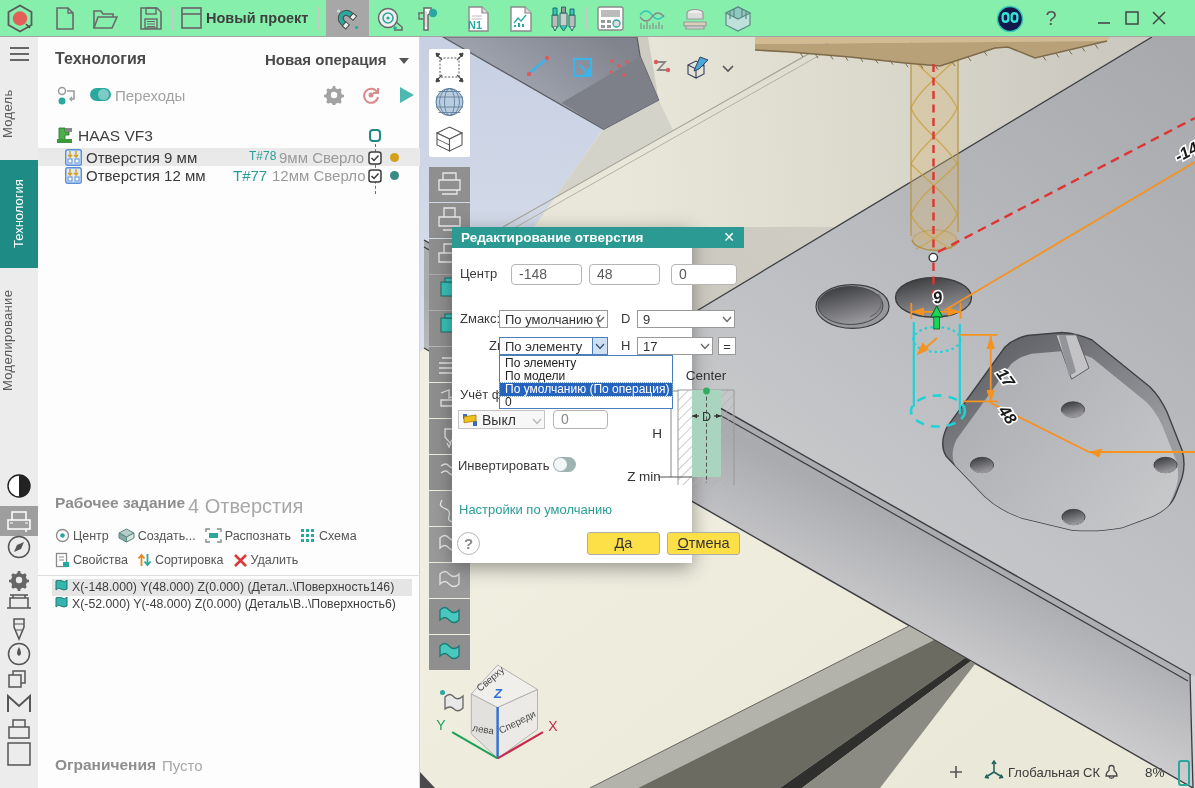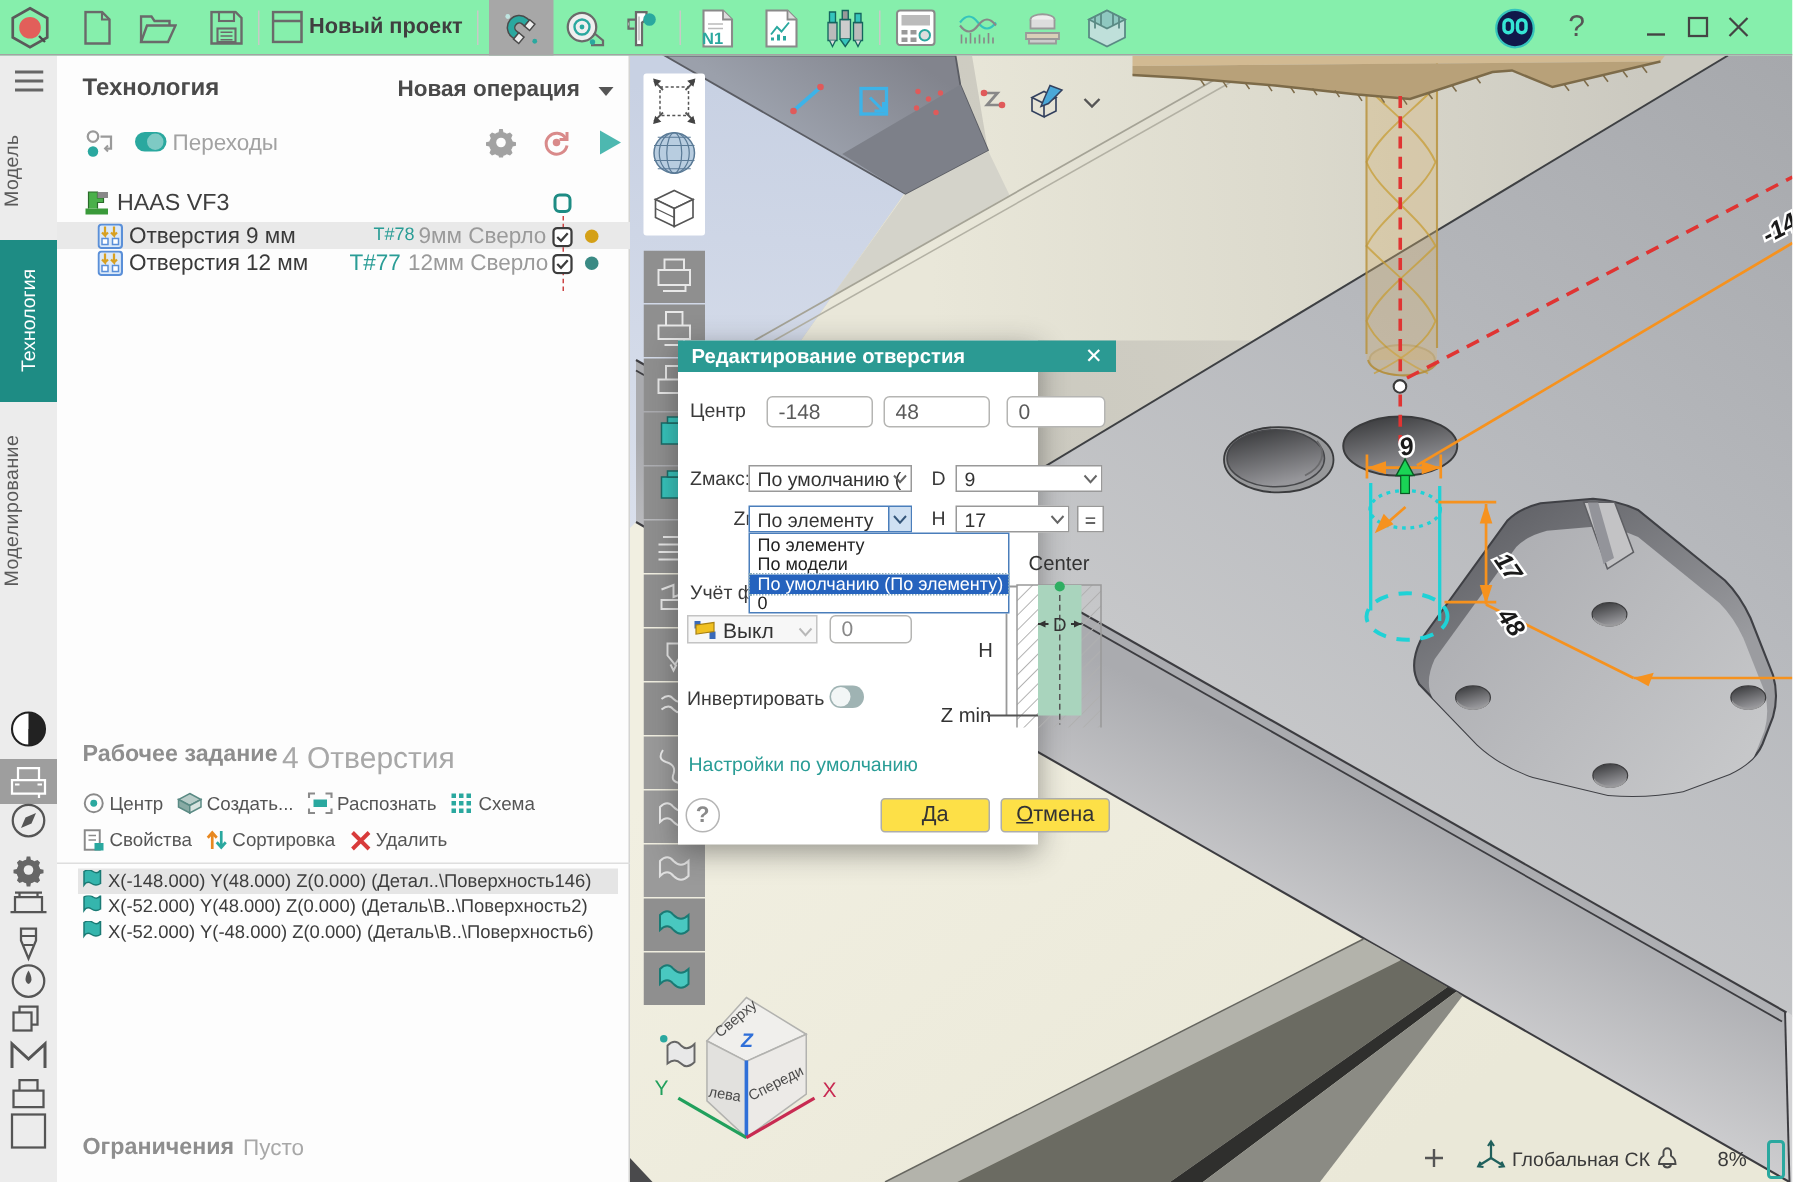--- a/index.html
+++ b/index.html
@@ -656,23 +656,20 @@
       <span>Удалить</span>
     </div>
     <div class="abs" style="left:0; top:538px; width:382px; height:1px; background:#dedede;"></div>
     <div class="abs" style="left:14px; top:542px; width:360px; height:17px; background:#e5e5e5;"></div>
     <div id="wlist" class="abs" style="left:17px; top:542px; font-size:12.3px; color:#3d3d3d; line-height:17.2px; white-space:nowrap;">
       <div><svg width="13" height="12" viewBox="0 0 13 12" style="vertical-align:-1px; margin-right:4px;">
             <path d="M 1,1 q 3,-2 6,0 q 3,2 5,-1 l 0,9 q -3,2 -6,0 q -3,-2 -5,1 z" fill="#35b5ad" stroke="#1a7a74" stroke-width="1"></path>
           </svg>X(-148.000) Y(48.000) Z(0.000) (Детал..\Поверхность146)</div>
       <div><svg width="13" height="12" viewBox="0 0 13 12" style="vertical-align:-1px; margin-right:4px;">
             <path d="M 1,1 q 3,-2 6,0 q 3,2 5,-1 l 0,9 q -3,2 -6,0 q -3,-2 -5,1 z" fill="#35b5ad" stroke="#1a7a74" stroke-width="1"></path>
-          </svg>X(-52.000) Y(48.000) Z(0.000) (Деталь\В..\Поверхность2)</div>
-      <div><svg width="13" height="12" viewBox="0 0 13 12" style="vertical-align:-1px; margin-right:4px;">
-            <path d="M 1,1 q 3,-2 6,0 q 3,2 5,-1 l 0,9 q -3,2 -6,0 q -3,-2 -5,1 z" fill="#35b5ad" stroke="#1a7a74" stroke-width="1"></path>
           </svg>X(-52.000) Y(-48.000) Z(0.000) (Деталь\В..\Поверхность6)</div>
     </div>
     <div class="abs" style="left:17px; top:719px; font-size:15.5px; font-weight:bold; color:#8e8e8e;">Ограничения</div>
     <div class="abs" style="left:124px; top:720px; font-size:15px; color:#a8a8a8;">Пусто</div>
   </div>
 
   <div id="dlg">
     <div id="dlgtitle">Редактирование отверстия<span style="position:absolute; right:9px; top:0; font-weight:normal; font-size:14px;">✕</span></div>
     <div class="dlbl" style="left:8px; top:39px;">Центр</div>
     <div class="inp" style="left:59px; top:37px; width:71px;">-148</div>
@@ -695,21 +692,21 @@
     <div class="dlbl" style="left:169px; top:111px;">H</div>
     <div class="cmb" style="left:185px; top:110px; width:76px;">17<svg class="chv" width="10" height="10" viewBox="0 0 10 10">
           <path d="M 1,3 L 5,7.5 L 9,3" fill="none" stroke="#666" stroke-width="1.3"></path>
         </svg></div>
     <div class="cmb" style="left:266px; top:110px; width:18px; text-align:center; padding-left:0;">=</div>
     <div class="dlbl" style="left:8px; top:160px;">Учёт фасок</div>
 
     <div class="abs" style="left:47px; top:128px; width:174px; height:54px; background:#fff; border:1px solid #4a7ebb; z-index:5; font-size:12px; color:#222; line-height:13.4px;">
       <div style="padding-left:5px; padding-top:1px; height:14px;">По элементу</div>
       <div style="padding-left:5px; height:13px;">По модели</div>
-      <div style="padding-left:5px; height:13px; background:#2563be; color:#fff; outline:1px dotted #8ab; width:100%;">По умолчанию (По элементу)</div>
+      <div style="padding-left:5px; height:13px; background:#2563be; color:#fff; outline:1px dotted #8ab; width:100%;">По умолчанию (По операция)</div>
       <div style="padding-left:5px; height:13px;">0</div>
     </div>
 
     <div class="abs" style="left:6px; top:183px; width:87px; height:19px; background:#f7f7f7; border:1px solid #c4c4c4; font-size:14px; color:#333;">
       <svg style="position:absolute; left:3px; top:2px;" width="16" height="14" viewBox="0 0 16 14">
         <rect x="1" y="1" width="4" height="5" fill="#3a6ab8"></rect>
           <rect x="11" y="8" width="4" height="5" fill="#3a6ab8"></rect>
         <rect x="2" y="4" width="12" height="6" fill="#f0c020" stroke="#a88010" stroke-width="0.8" transform="skewY(-8)"></rect>
       </svg>
       <span style="position:absolute; left:23px; top:1px;">Выкл</span>

